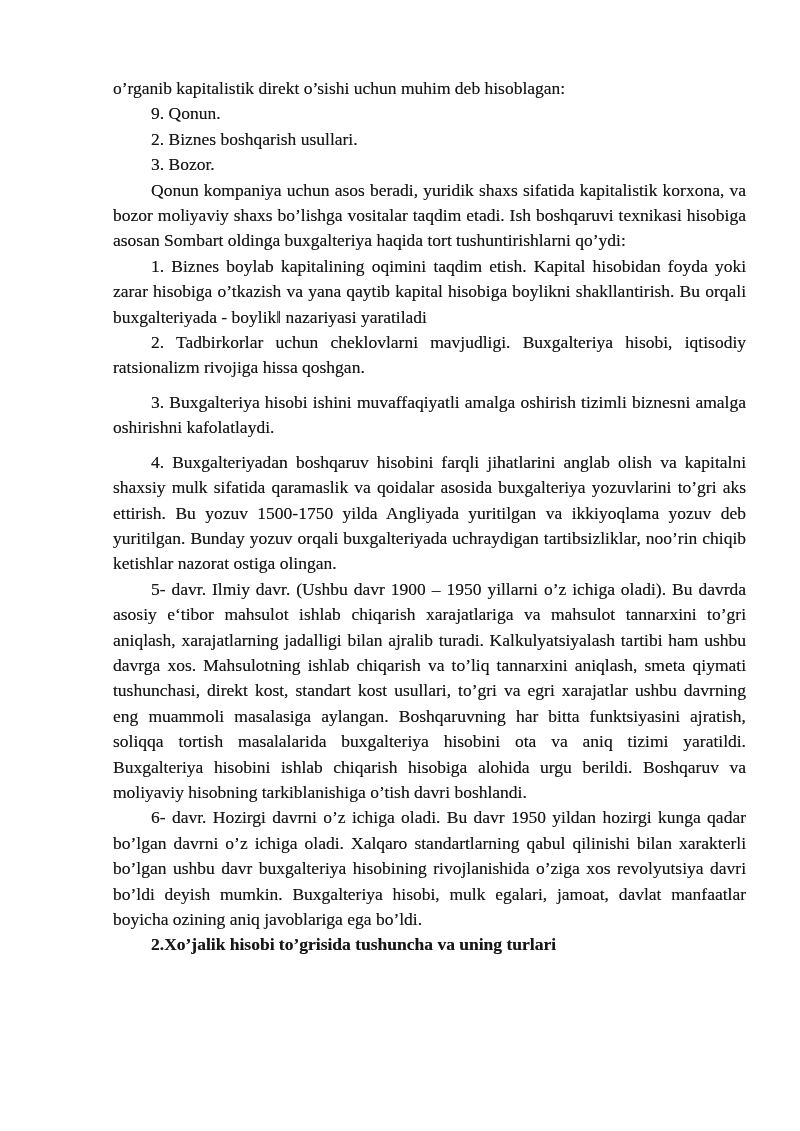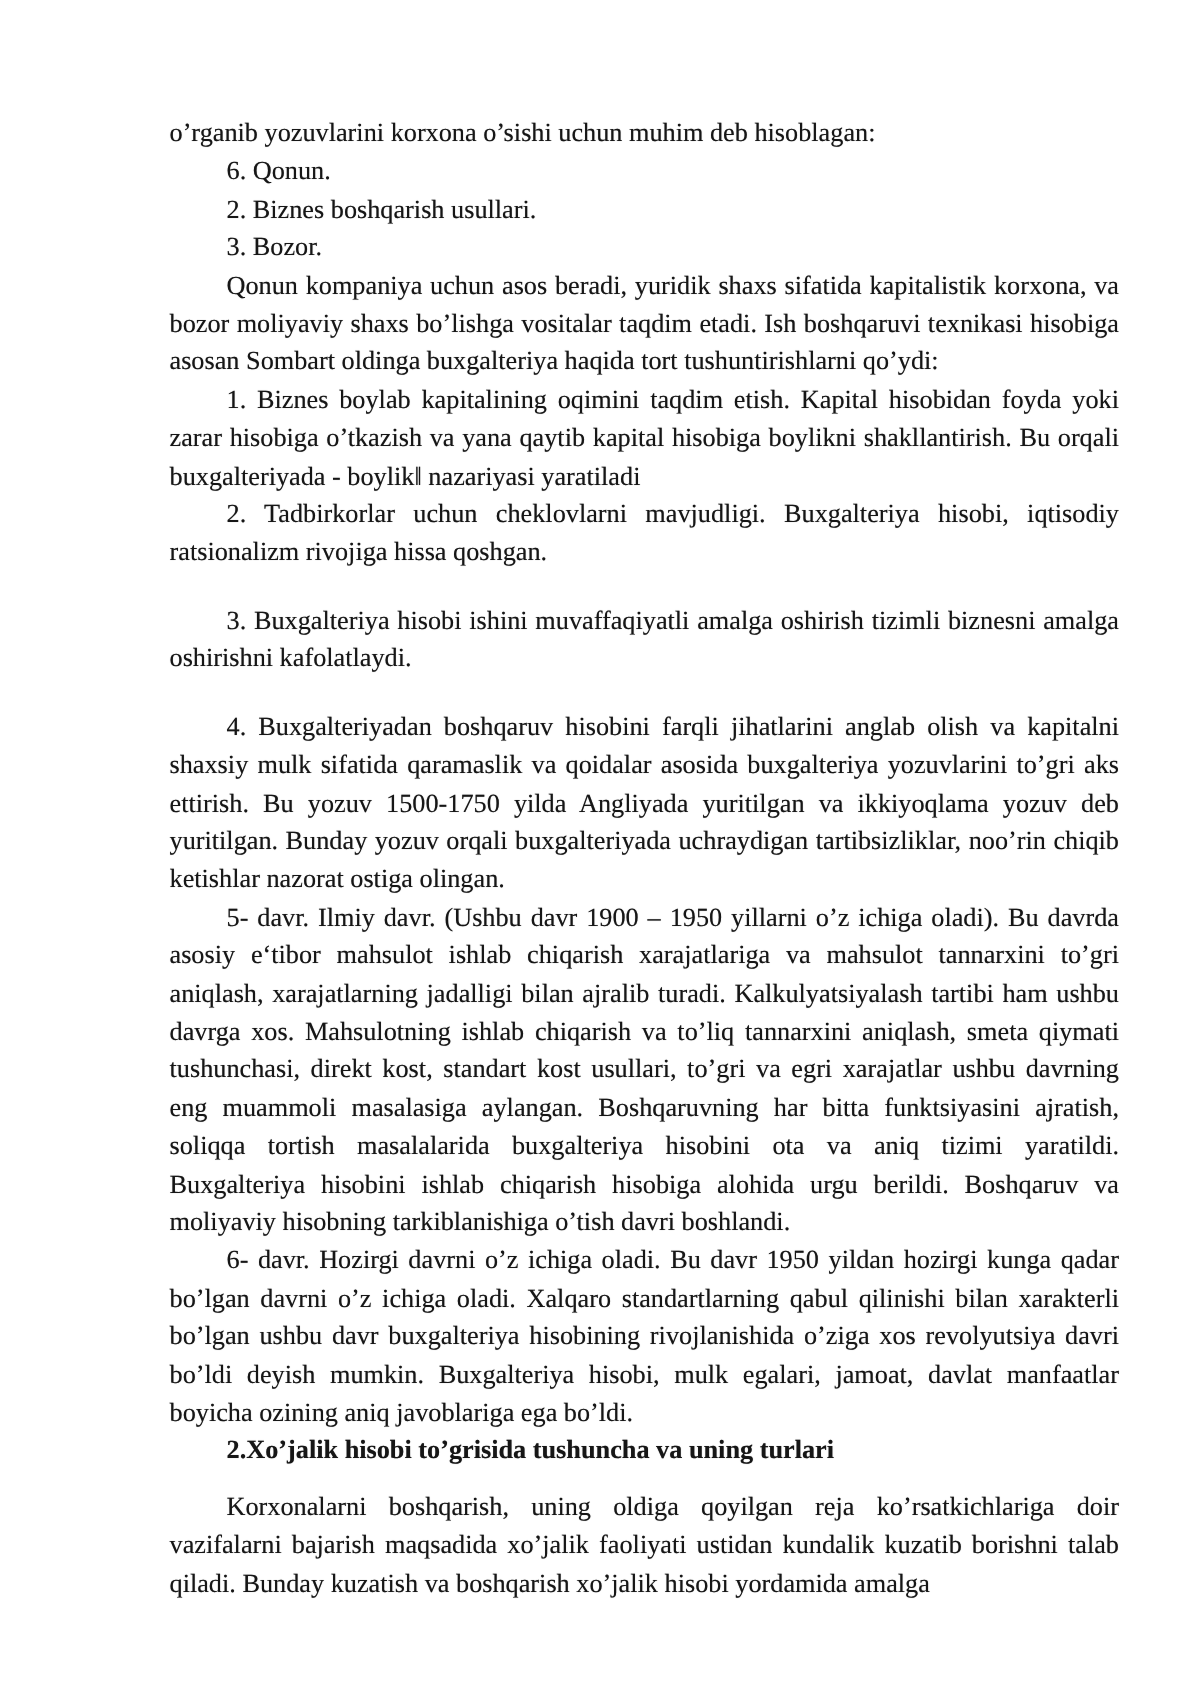--- a/index.html
+++ b/index.html
@@ -27,34 +27,34 @@
   }
   .textblock p {
     margin: 0;
     padding: 0;
     text-align: justify;
     text-align-last: left;
   }
   p.cont { text-indent: 0; }
   p.indent { text-indent: 38px; }
   p.li { text-indent: 38px; text-align: left; }
-  p.gap-sm { margin-top: 20px; }
+  p.gap-sm { margin-top: 9px; }
   p.gap-md { margin-top: 12px; }
   .b { font-weight: normal; }
   p.heading { text-indent: 38px; font-weight: bold; text-align: right; }
 </style>
 </head>
 <body>
 
 <div class="page">
   <div class="textblock">
 
-    <p class="cont">o’rganib yozuvlarini korxona o’sishi uchun muhim deb hisoblagan:</p>
+    <p class="cont">o’rganib kapitalistik direkt o’sishi uchun muhim deb hisoblagan:</p>
 
-    <p class="li">6. Qonun.</p>
+    <p class="li">9. Qonun.</p>
     <p class="li">2. Biznes boshqarish usullari.</p>
     <p class="li">3. Bozor.</p>
 
     <p class="indent">Qonun kompaniya uchun asos beradi, yuridik shaxs sifatida kapitalistik korxona, va bozor moliyaviy shaxs bo’lishga vositalar taqdim etadi. Ish boshqaruvi texnikasi hisobiga asosan Sombart oldinga buxgalteriya haqida tort tushuntirishlarni qo’ydi:</p>
 
     <p class="indent">1. Biznes boylab kapitalining oqimini taqdim etish. Kapital hisobidan foyda yoki zarar hisobiga o’tkazish va yana qaytib kapital hisobiga boylikni shakllantirish. Bu orqali buxgalteriyada - boylik‖ nazariyasi yaratiladi</p>
 
     <p class="indent">2. Tadbirkorlar uchun cheklovlarni mavjudligi. Buxgalteriya hisobi, iqtisodiy ratsionalizm rivojiga hissa qoshgan.</p>
 
     <p class="indent gap-sm">3. Buxgalteriya hisobi ishini muvaffaqiyatli amalga oshirish tizimli biznesni amalga oshirishni kafolatlaydi.</p>
@@ -64,16 +64,15 @@
     <p class="indent">
       <span class="b">5- davr. Ilmiy davr.</span><span> (Ushbu davr 1900 – 1950 yillarni o’z ichiga oladi). Bu davrda asosiy e‘tibor mahsulot ishlab chiqarish xarajatlariga va mahsulot tannarxini to’gri aniqlash, xarajatlarning jadalligi bilan ajralib turadi. Kalkulyatsiyalash tartibi ham ushbu davrga xos. Mahsulotning ishlab chiqarish va to’liq tannarxini aniqlash, smeta qiymati tushunchasi, direkt kost, standart kost usullari, to’gri va egri xarajatlar ushbu davrning eng muammoli masalasiga aylangan. Boshqaruvning har bitta funktsiyasini ajratish, soliqqa tortish masalalarida buxgalteriya hisobini ota va aniq tizimi yaratildi. Buxgalteriya hisobini ishlab chiqarish hisobiga alohida urgu berildi. Boshqaruv va moliyaviy hisobning tarkiblanishiga o’tish davri boshlandi.</span>
     </p>
 
     <p class="indent">
       <span class="b">6- davr. Hozirgi davrni o’z ichiga oladi</span><span>. Bu davr 1950 yildan hozirgi kunga qadar bo’lgan davrni o’z ichiga oladi. Xalqaro standartlarning qabul qilinishi bilan xarakterli bo’lgan ushbu davr buxgalteriya hisobining rivojlanishida o’ziga xos revolyutsiya davri bo’ldi deyish mumkin. Buxgalteriya hisobi, mulk egalari, jamoat, davlat manfaatlar boyicha ozining aniq javoblariga ega bo’ldi.</span>
     </p>
 
     <p class="heading">2.Xo’jalik hisobi to’grisida tushuncha va uning turlari</p>
 
-    <p class="indent gap-md">Korxonalarni boshqarish, uning oldiga qoyilgan reja ko’rsatkichlariga doir vazifalarni bajarish maqsadida xo’jalik faoliyati ustidan kundalik kuzatib borishni talab qiladi. Bunday kuzatish va boshqarish xo’jalik hisobi yordamida amalga</p>
 
   </div>
 </div>
 
 </body></html>

